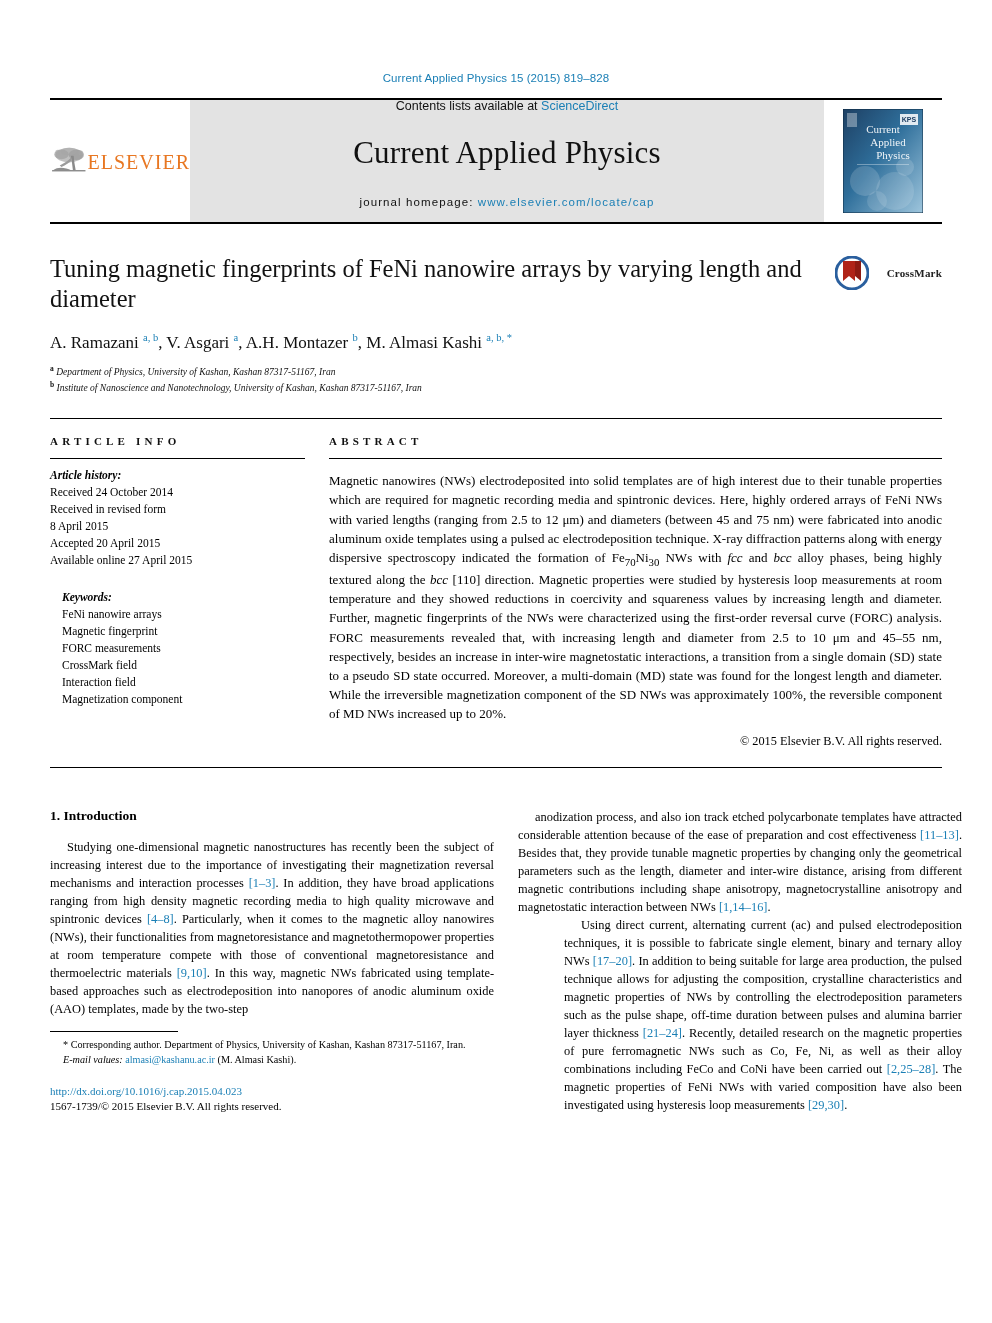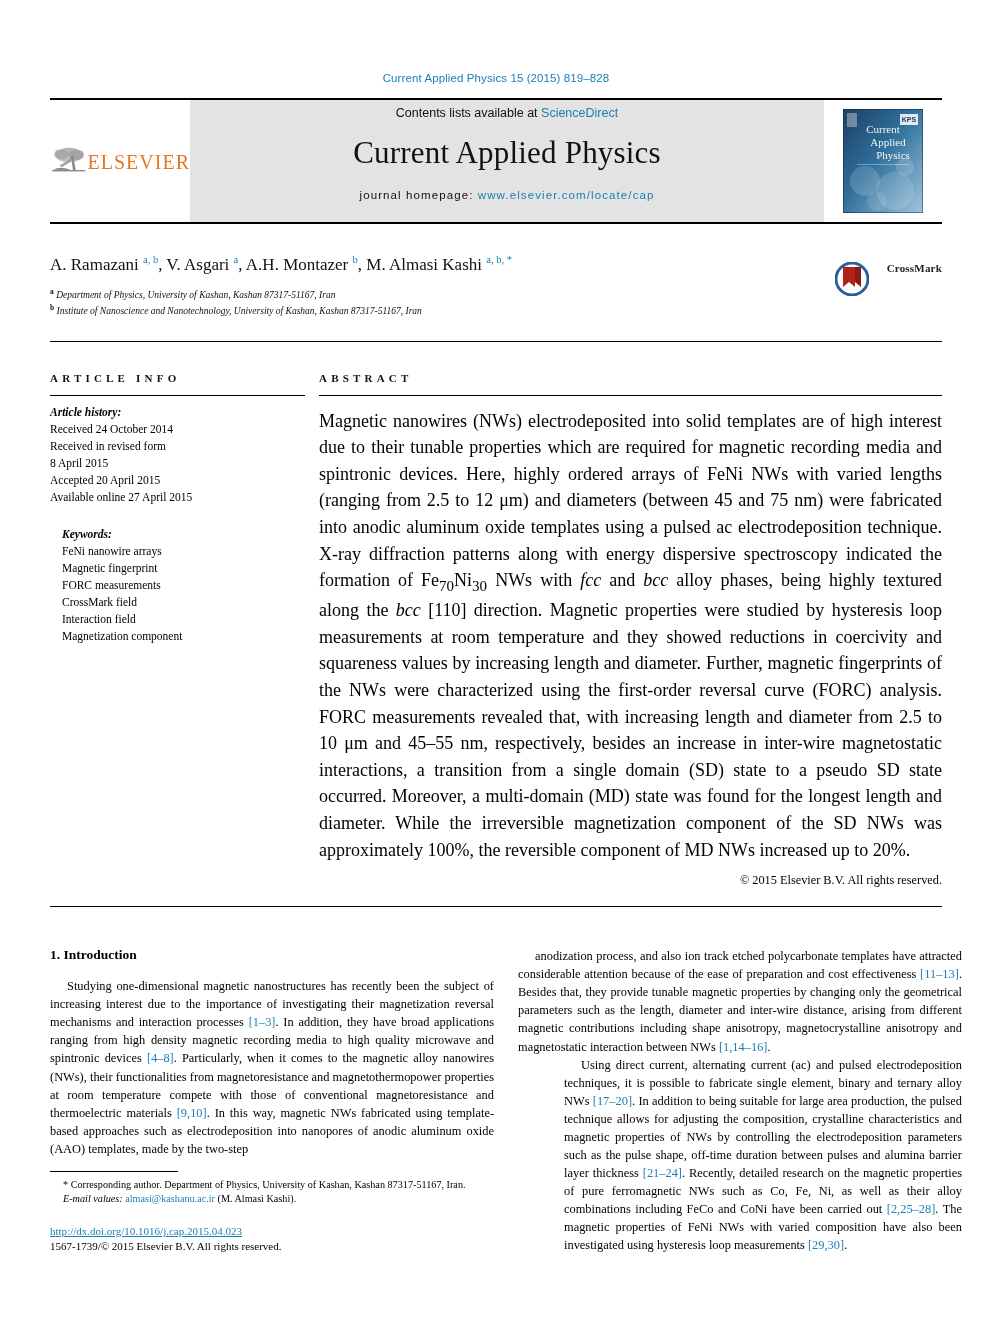--- a/index.html
+++ b/index.html
@@ -48,21 +48,21 @@
     font-size: 20px;
     letter-spacing: 1px;
     line-height: 1;
     margin-top: 1px;
   }
   .mast-center {
     flex: 1 1 auto;
     background: #e3e3e3;
     display: flex; flex-direction: column;
     align-items: center; justify-content: center;
-    gap: 6px;
+    gap: 13px;
     position: relative;
   }
   .contents-line {
     font-family: "Liberation Sans", sans-serif;
     font-size: 12.5px;
     color: #111;
     margin-top: 4px;
   }
   .contents-line .sd { color: #1a7fb5; }
   .journal-title {
@@ -108,54 +108,54 @@
     margin-top: 12px;
     font-family: "Liberation Serif", serif;
     font-style: italic;
     font-size: 9.5px;
     line-height: 1.45;
     color: #111;
   }
   .affils sup { font-style: normal; font-weight: bold; font-size: 7.5px; }
 
   .crossmark {
-    position: absolute; right: 0; top: 8px;
-    display: flex; gap: 18px;
+    position: absolute; right: 0; top: 2px;
+    display: flex; align-items: center; gap: 18px;
   }
   .cm-label {
     font-family: "Liberation Serif", serif;
     font-size: 11px; font-weight: bold; color: #222;
     letter-spacing: .2px;
   }
 
   
   .infowrap {
     margin: 22px 50px 0 50px;
     border-top: 1.1px solid #000;
     border-bottom: 1.1px solid #000;
-    padding: 30px 0 18px 0;
+    padding: 16px 0 18px 0;
     display: flex;
-    gap: 14px;
+    gap: 24px;
   }
   .col-info { width: 255px; flex: 0 0 255px; }
   .col-abs  { flex: 1 1 auto; }
   .sec-head {
     font-family: "Liberation Serif", serif;
     font-size: 11px;
     font-weight: bold;
     letter-spacing: 4.2px;
     color: #111;
     margin-bottom: 11px;
   }
   .rule { border-top: 1.6px solid #000; margin-bottom: 8px; }
   .info-lbl { font-style: italic; font-weight: bold; font-size: 11.5px; }
   .info-list { font-size: 11.5px; line-height: 1.48; }
   .kw-block { margin-top: 20px; margin-left: 12px; }
   .abstract {
-    font-size: 18px;
+    font-size: 13px;
     line-height: 1.48;
     text-align: justify;
     margin-top: 12px;
   }
   .copyright {
     text-align: right;
     font-size: 12.3px;
     margin-top: 10px;
   }
 
@@ -192,21 +192,21 @@
   .fn {
     font-size: 10.2px;
     line-height: 1.42;
     text-align: justify;
     margin: 0;
   }
   .fn .it { font-style: italic; }
   .fn .mail { color: #1a7fb5; }
   .fn-indent { text-indent: 13px; }
   .doi-block { margin-top: 17px; font-size: 11px; line-height: 1.38; }
-  .doi-block .doi { color: #1a7fb5; text-decoration: underline; }
+  .doi-block .doi { color: #1a7fb5; }
 </style>
 </head>
 <body>
 
 <div class="page">
 
   <div class="runhead">Current Applied Physics 15 (2015) 819–828</div>
 
   <div class="masthead">
 
@@ -267,20 +267,21 @@
   <div class="titleblock">
     <div class="crossmark">
       <svg width="34" height="34" viewBox="0 0 34 34">
         <circle cx="17" cy="17" r="16" fill="#ffffff" stroke="#2a5f9e" stroke-width="3"></circle>
         <path d="M8 5 h12 v20 l-6 -5 l-6 5 Z" fill="#b02318"></path>
         <path d="M20 5 h6 v20 l-6 -5 Z" fill="#8d1a12"></path>
       </svg>
       <span class="cm-label">CrossMark</span>
     </div>
 
+    <h1 class="art-title">Tuning magnetic fingerprints of FeNi nanowire arrays by varying length and diameter</h1>
 
     <div class="authors">A. Ramazani <sup>a, b</sup>, V. Asgari <sup>a</sup>, A.H. Montazer <sup>b</sup>, M. Almasi Kashi <sup>a, b, *</sup></div>
 
     <div class="affils">
         <div><sup>a</sup> Department of Physics, University of Kashan, Kashan 87317-51167, Iran</div>
         <div><sup>b</sup> Institute of Nanoscience and Nanotechnology, University of Kashan, Kashan 87317-51167, Iran</div>
       </div>
   </div>
 
   <div class="infowrap">

